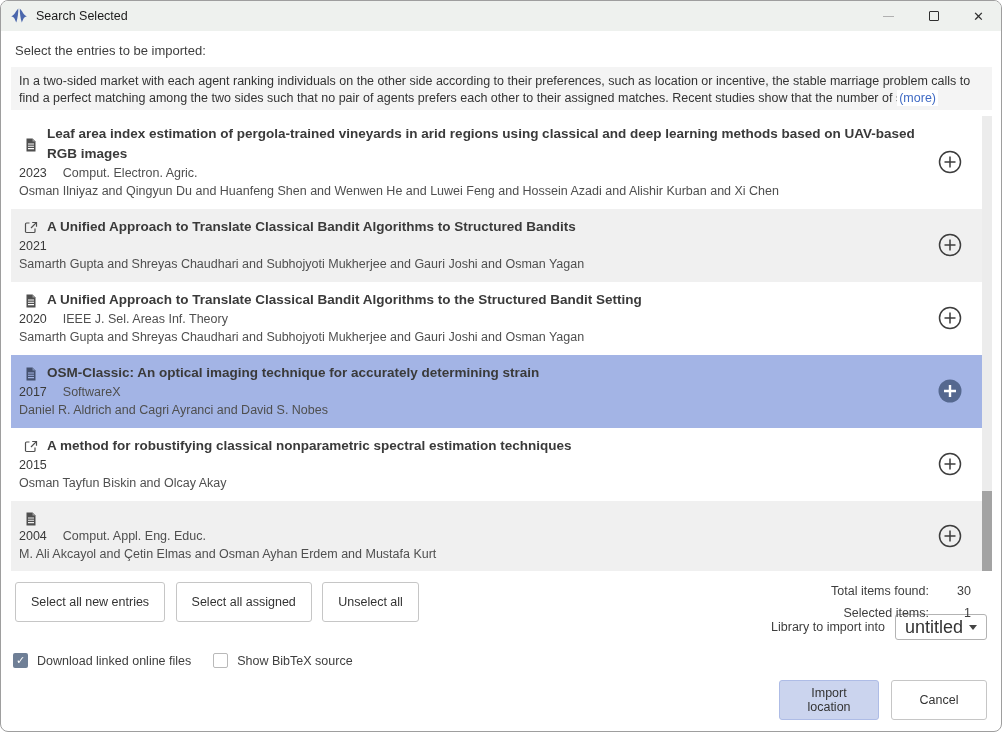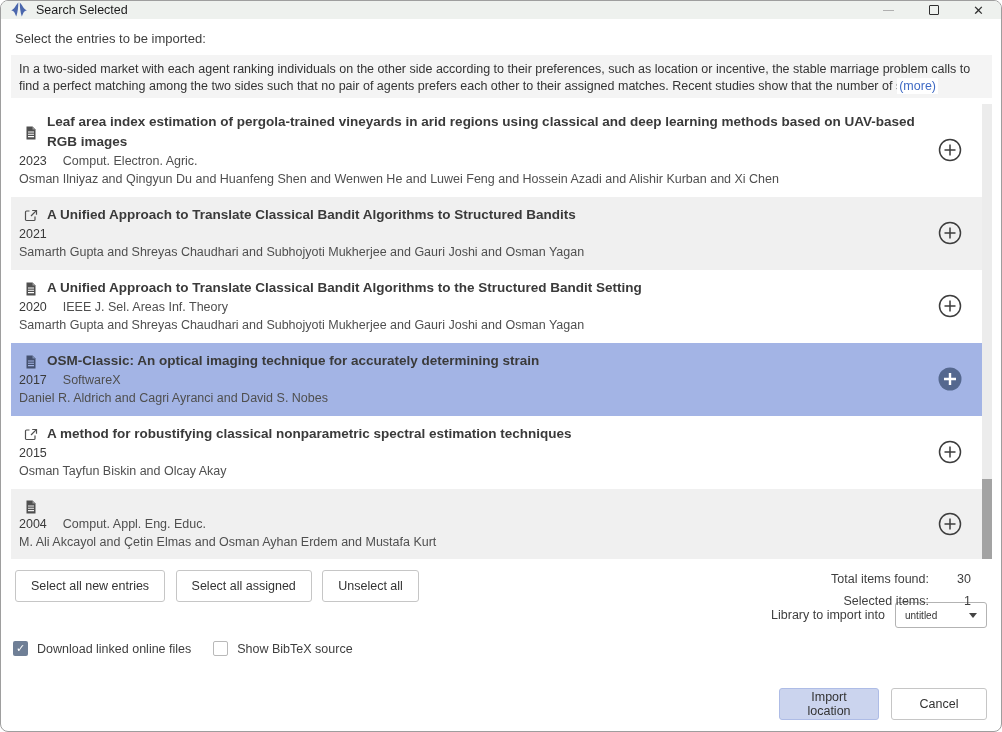--- a/index.html
+++ b/index.html
@@ -3,21 +3,21 @@
 <meta charset="utf-8">
 <style>
   * { box-sizing: border-box; margin: 0; padding: 0; }
   html,body { width:1002px; height:732px; background:#fff; font-family:"Liberation Sans", sans-serif; }
   .window {
     position:relative; width:1002px; height:732px; background:#fff;
     border:1px solid #9e9e9e; border-radius:8px; overflow:hidden;
   }
   
   .titlebar {
-    height:18px; background:#eef1ee; display:flex; align-items:center; padding-left:9px;
+    height:30px; background:#eef1ee; display:flex; align-items:center; padding-left:9px;
   }
   .titlebar .logo { width:18px; height:18px; flex:0 0 auto; }
   .titlebar .title { font-size:12.5px; color:#1b1b1b; margin-left:8px; flex:1; }
   .win-controls { display:flex; height:30px; }
   .win-btn { width:45px; height:30px; display:flex; align-items:center; justify-content:center; cursor:default; }
   .min-glyph { width:11px; height:1px; background:#b0b0b0; }
   .max-glyph { width:10px; height:10px; border:1.2px solid #2f2f2f; border-radius:1px; }
   .close-glyph { font-size:13px; color:#2f2f2f; line-height:1; }
   
   .prompt { margin:12px 14px 0 14px; font-size:13px; color:#3e3e3e; }
@@ -40,36 +40,36 @@
   .entry-icon { flex:0 0 16px; width:16px; height:16px; margin:2px 8px 0 4px; }
   .entry-title { font-size:13.5px; font-weight:bold; color:#3a3a3a; line-height:20px; }
   .meta-line { font-size:12.5px; line-height:18px; color:#4f4f4f; }
   .meta-line .year { font-weight:normal; color:#3a3a3a; margin-right:16px; }
   .row-add { flex:0 0 auto; display:flex; align-items:center; padding:0 12px 0 8px; }
   .scrollbar { flex:0 0 10px; background:#ececec; position:relative; }
   .scroll-thumb { position:absolute; left:0; top:375px; width:10px; height:80px; background:#a3a3a3; }
   
   .controls-row { position:relative; margin:11px 14px 0 14px; height:32px; }
   .btn {
-    height:32px; background:#fff; border:1px solid #c6c6c6; border-radius:3px;
+    height:40px; background:#fff; border:1px solid #c6c6c6; border-radius:3px;
     font-size:12.5px; color:#333; padding:0 15px; cursor:pointer; font-family:"Liberation Sans",sans-serif;
   }
   .controls-row .btn { margin-right:6px; }
   .stats {
     position:absolute; right:16px; top:2px; display:grid;
     grid-template-columns:auto 30px; column-gap:12px; row-gap:8px;
     font-size:12.5px; color:#3e3e3e;
   }
   .stats .lbl { text-align:right; }
   .stats .val { text-align:right; }
   
   .library-row { margin:0 14px 0 14px; display:flex; align-items:center; font-size:12.5px; color:#3e3e3e;justify-content:flex-end; }
   .select-box {
     margin-left:10px; width:92px; height:26px; background:#fff; border:1px solid #b3b3b3; border-radius:3px;
-    display:flex; align-items:center; padding:0 9px; cursor:pointer; font-size:10px; color:#333;
+    display:flex; align-items:center; padding:0 9px; cursor:pointer; font-size:18px; color:#333;
   }
   .select-box .sel-val { flex:1; }
   .caret { width:0; height:0; border-left:4px solid transparent; border-right:4px solid transparent; border-top:5px solid #444; }
   
   .options-row { margin:13px 14px 0 12px; display:flex; align-items:center; font-size:12.5px; color:#3e3e3e; }
   .checkbox { width:15px; height:15px; border-radius:2px; margin-right:9px; cursor:pointer;
     display:flex; align-items:center; justify-content:center; }
   .checkbox.checked { background:#6f7f96; color:#fff; font-size:11px; line-height:1; }
   .checkbox.unchecked { background:#fff; border:1px solid #b9b9b9; }
   .opt-label { margin-right:22px; }

